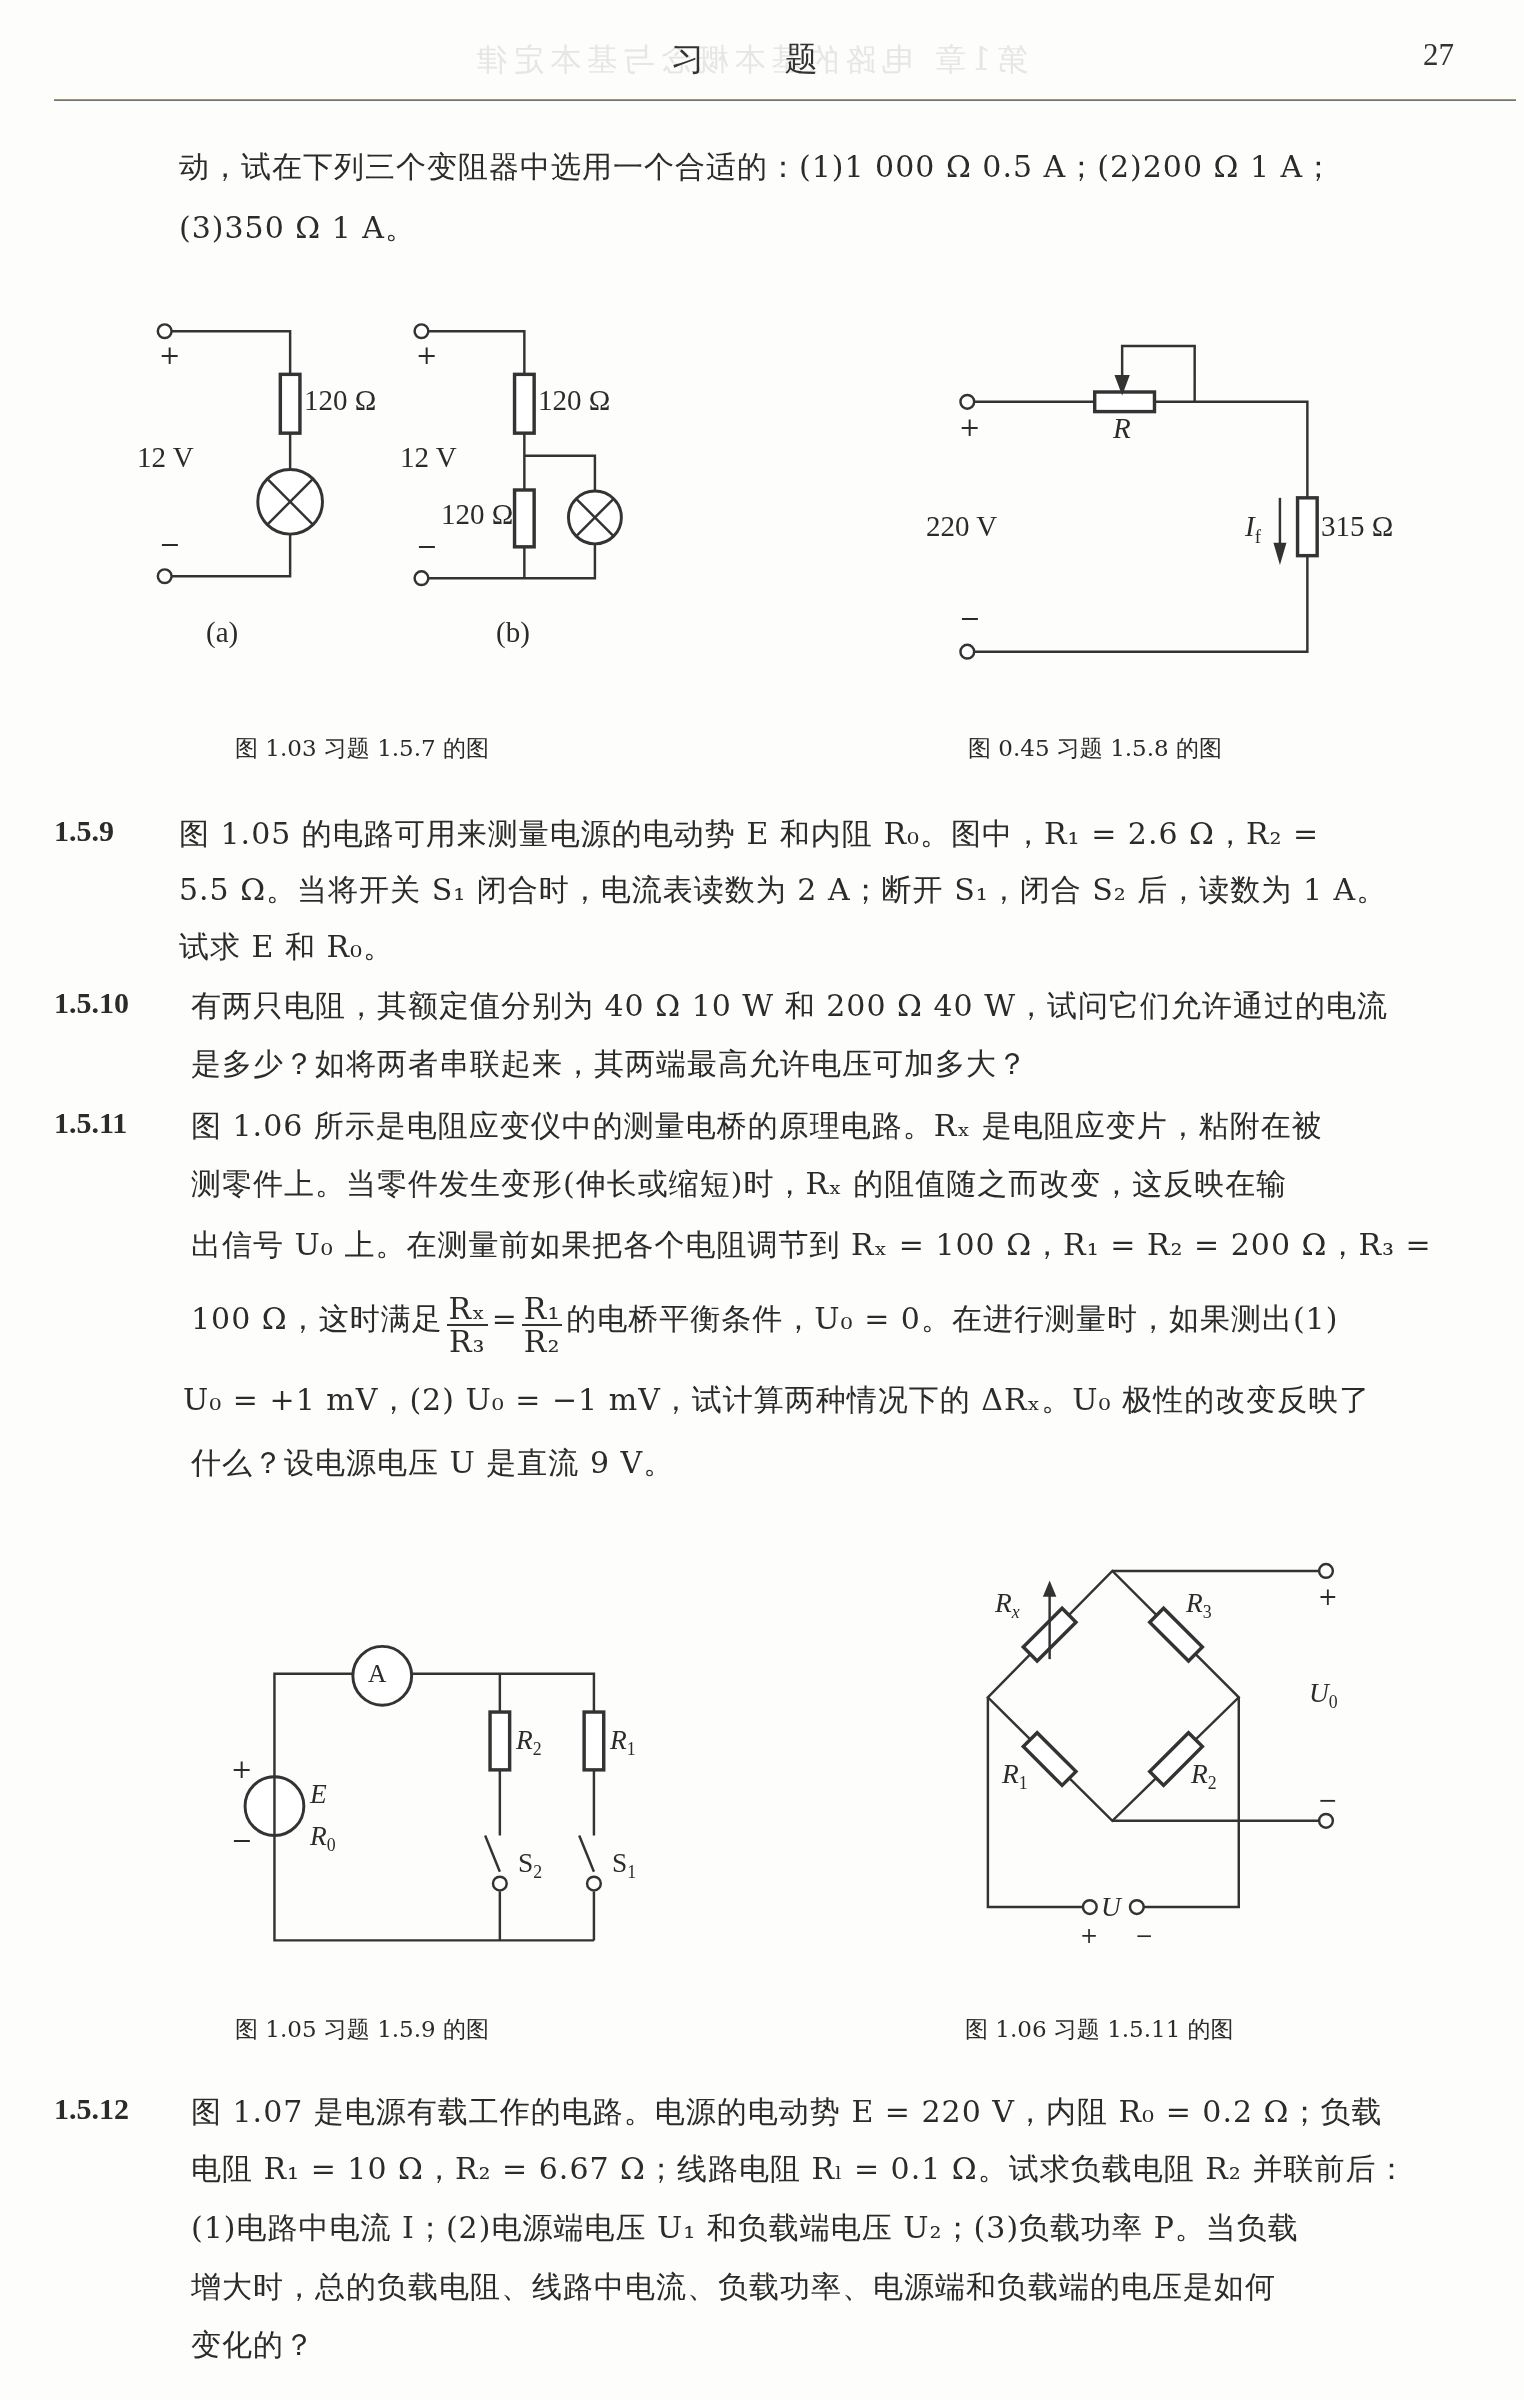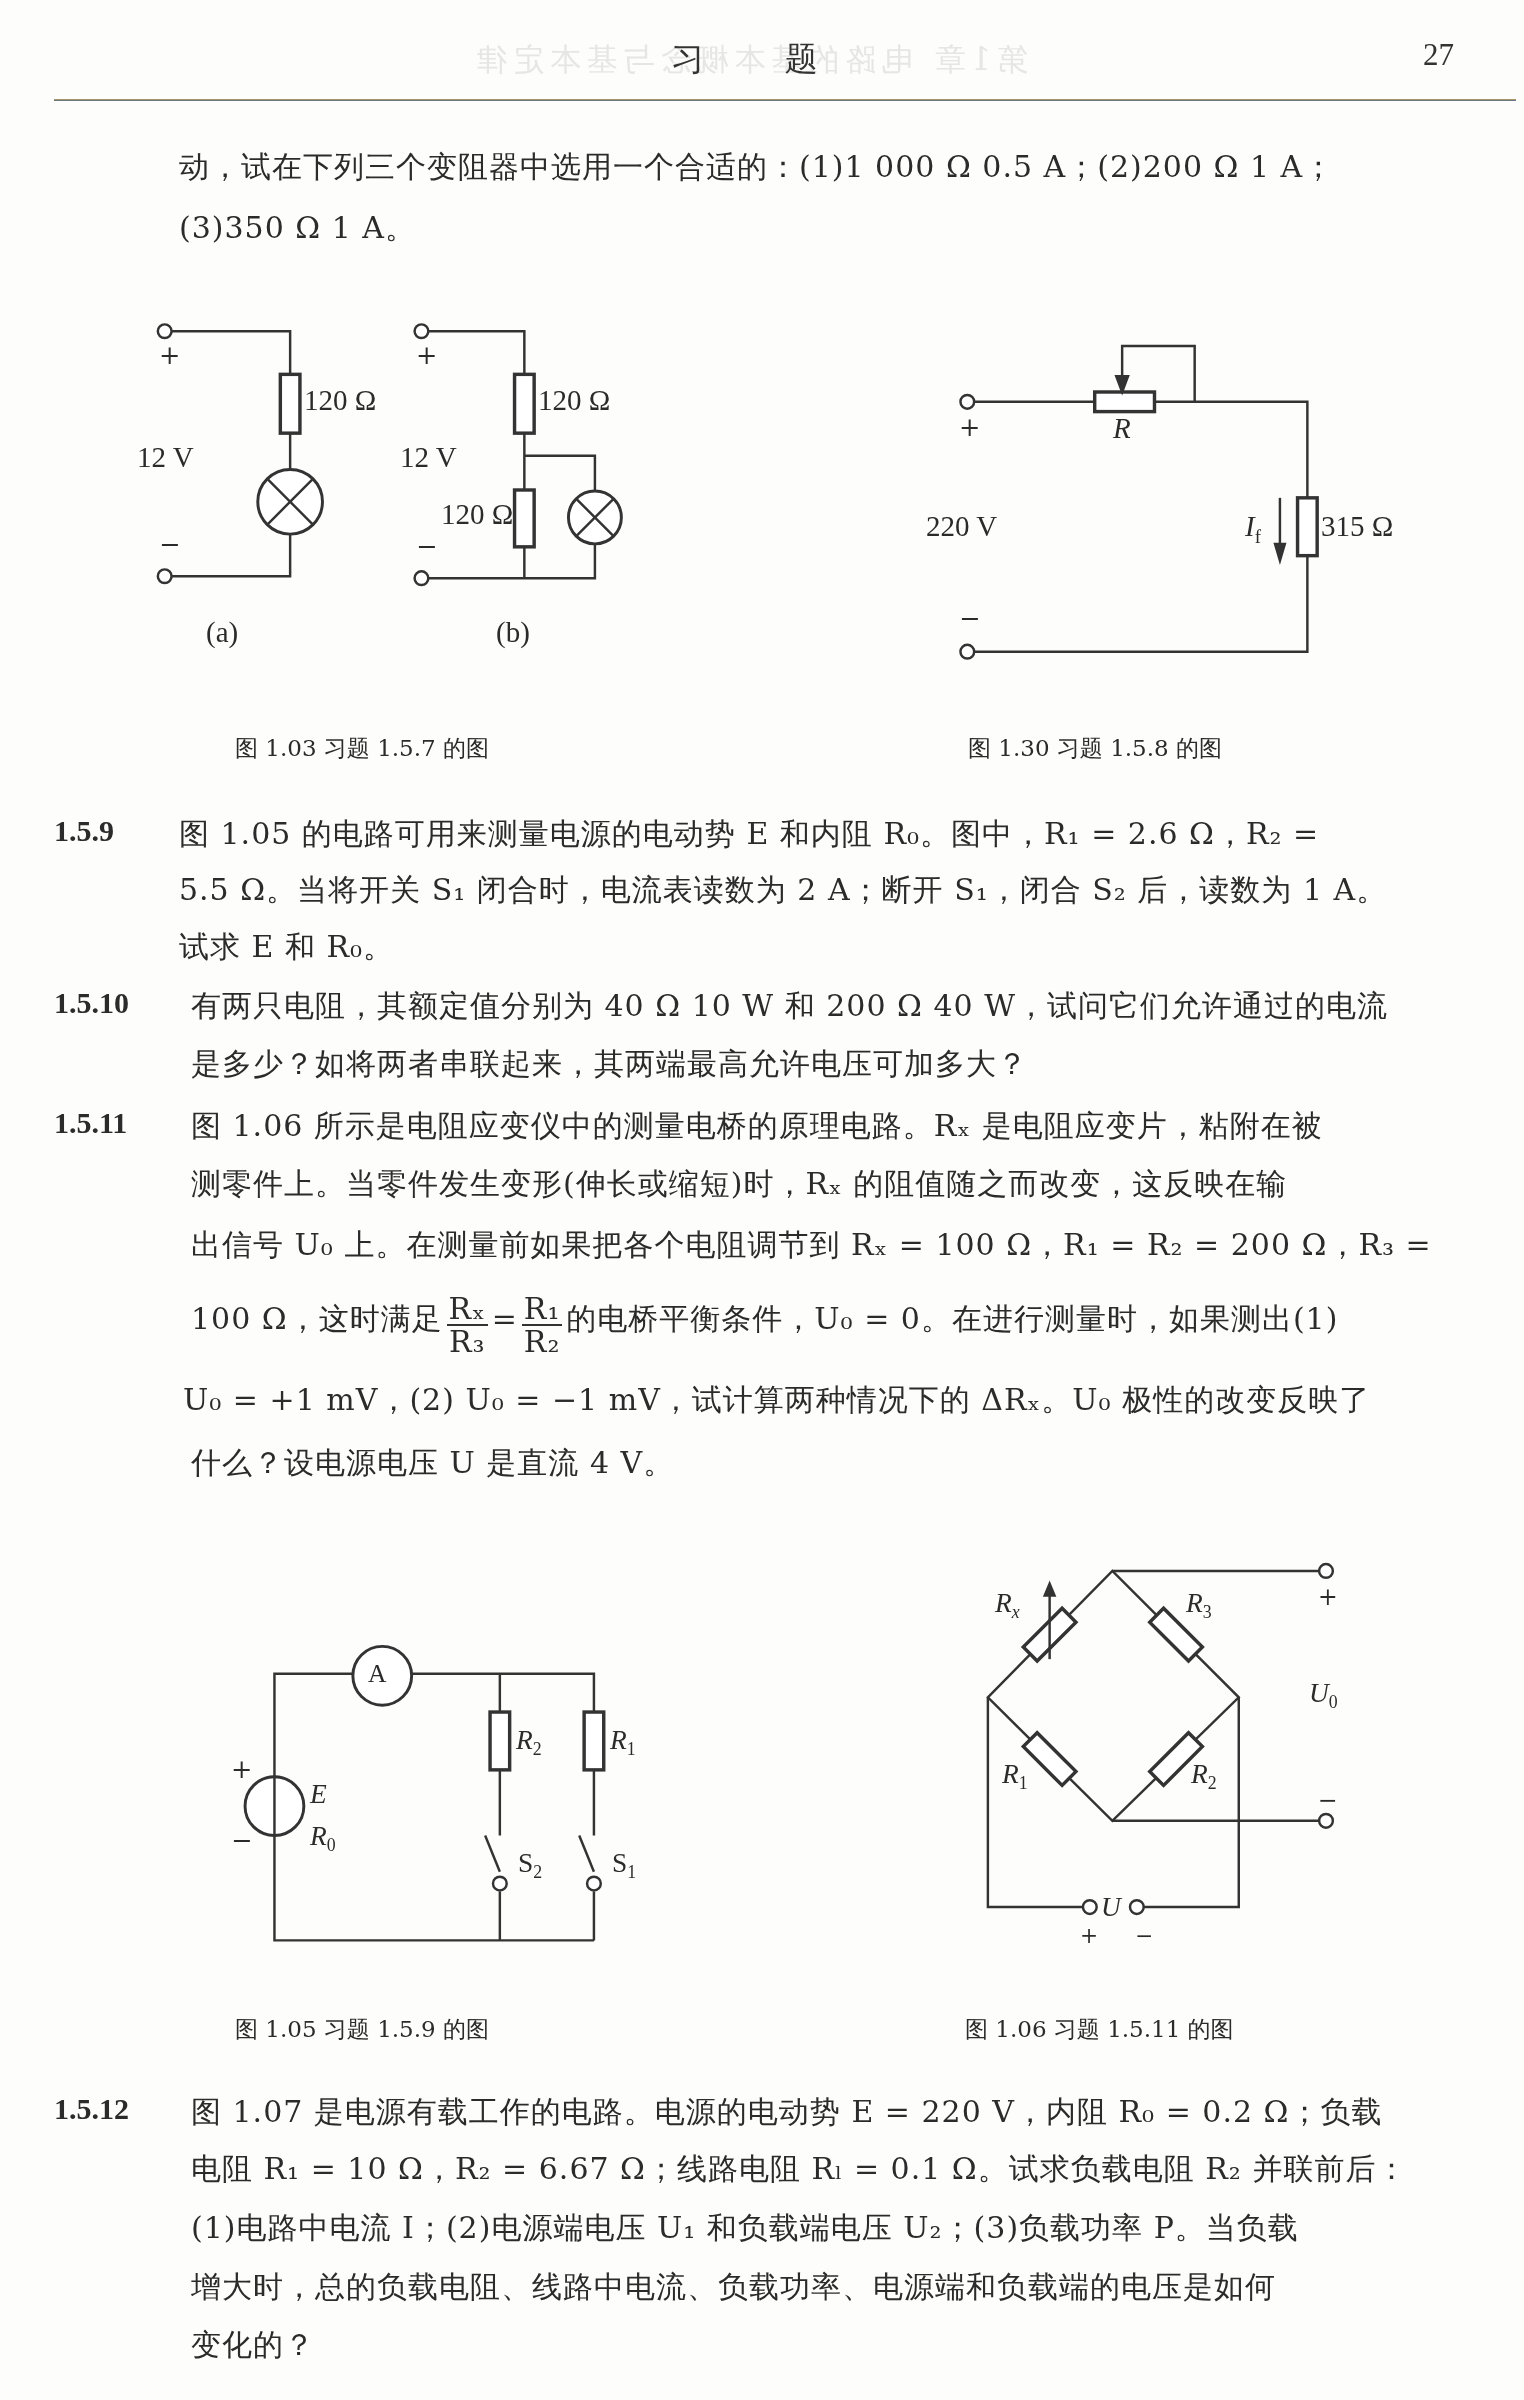--- a/index.html
+++ b/index.html
@@ -141,42 +141,42 @@
 <div class="abs" style="left:1002px;top:1759px;font-size:27.4px;font-family:'Liberation Serif',serif"><i>R</i><sub>1</sub></div>
 <div class="abs" style="left:1191px;top:1759px;font-size:27.4px;font-family:'Liberation Serif',serif"><i>R</i><sub>2</sub></div>
 <div class="abs" style="left:1309px;top:1678px;font-size:27.4px;font-family:'Liberation Serif',serif"><i>U</i><sub>0</sub></div>
 <div class="abs" style="left:1318px;top:1583px;font-size:23.5px">+</div>
 <div class="abs" style="left:1318px;top:1786px;font-size:23.5px">−</div>
 <div class="abs" style="left:1101px;top:1892px;font-size:27.4px;font-style:italic;font-family:'Liberation Serif',serif">U</div>
 <div class="abs" style="left:1080px;top:1923px;font-size:21.6px">+</div>
 <div class="abs" style="left:1135px;top:1923px;font-size:21.6px">−</div>
 
 <div class="abs cap" style="left:235px;top:733px">图 1.03   习题 1.5.7 的图</div>
-<div class="abs cap" style="left:968px;top:733px">图 1.30   习题 1.5.8 的图</div>
+<div class="abs cap" style="left:968px;top:733px">图 0.45   习题 1.5.8 的图</div>
 <div class="abs cap" style="left:235px;top:2014px">图 1.05   习题 1.5.9 的图</div>
 <div class="abs cap" style="left:965px;top:2014px">图 1.06   习题 1.5.11 的图</div>
 
 <div class="abs num" style="top:814px">1.5.9</div>
 <div class="abs line" style="top:814px">图 1.05 的电路可用来测量电源的电动势 E 和内阻 R₀。图中，R₁ = 2.6 Ω，R₂ =</div>
 <div class="abs line" style="top:870px">5.5 Ω。当将开关 S₁ 闭合时，电流表读数为 2 A；断开 S₁，闭合 S₂ 后，读数为 1 A。</div>
 <div class="abs line" style="top:927px">试求 E 和 R₀。</div>
 
 <div class="abs num" style="top:986px">1.5.10</div>
 <div class="abs line" style="top:986px;left:191px">有两只电阻，其额定值分别为 40 Ω 10 W 和 200 Ω 40 W，试问它们允许通过的电流</div>
 <div class="abs line" style="top:1044px;left:191px">是多少？如将两者串联起来，其两端最高允许电压可加多大？</div>
 
 <div class="abs num" style="top:1106px">1.5.11</div>
 <div class="abs line" style="top:1106px;left:191px">图 1.06 所示是电阻应变仪中的测量电桥的原理电路。Rₓ 是电阻应变片，粘附在被</div>
 <div class="abs line" style="top:1164px;left:191px">测零件上。当零件发生变形(伸长或缩短)时，Rₓ 的阻值随之而改变，这反映在输</div>
 <div class="abs line" style="top:1225px;left:191px">出信号 U₀ 上。在测量前如果把各个电阻调节到 Rₓ = 100 Ω，R₁ = R₂ = 200 Ω，R₃ =</div>
 <div class="abs line" style="top:1284px;left:191px;line-height:69px">
   <span>100 Ω，这时满足</span><span class="frac"><span class="n">Rₓ</span><span>R₃</span></span><span>=</span><span class="frac"><span class="n">R₁</span><span>R₂</span></span><span>的电桥平衡条件，U₀ = 0。在进行测量时，如果测出(1)</span>
 </div>
 <div class="abs line" style="top:1380px;left:183px">U₀ = +1 mV，(2) U₀ = −1 mV，试计算两种情况下的 ΔRₓ。U₀ 极性的改变反映了</div>
-<div class="abs line" style="top:1443px;left:191px">什么？设电源电压 U 是直流 4 V。</div>
+<div class="abs line" style="top:1443px;left:191px">什么？设电源电压 U 是直流 9 V。</div>
 
 <div class="abs num" style="top:2092px">1.5.12</div>
 <div class="abs line" style="top:2092px;left:191px">图 1.07 是电源有载工作的电路。电源的电动势 E = 220 V，内阻 R₀ = 0.2 Ω；负载</div>
 <div class="abs line" style="top:2149px;left:191px">电阻 R₁ = 10 Ω，R₂ = 6.67 Ω；线路电阻 Rₗ = 0.1 Ω。试求负载电阻 R₂ 并联前后：</div>
 <div class="abs line" style="top:2208px;left:191px">(1)电路中电流 I；(2)电源端电压 U₁ 和负载端电压 U₂；(3)负载功率 P。当负载</div>
 <div class="abs line" style="top:2267px;left:191px">增大时，总的负载电阻、线路中电流、负载功率、电源端和负载端的电压是如何</div>
 <div class="abs line" style="top:2325px;left:191px">变化的？</div>
 
 
 </body></html>

